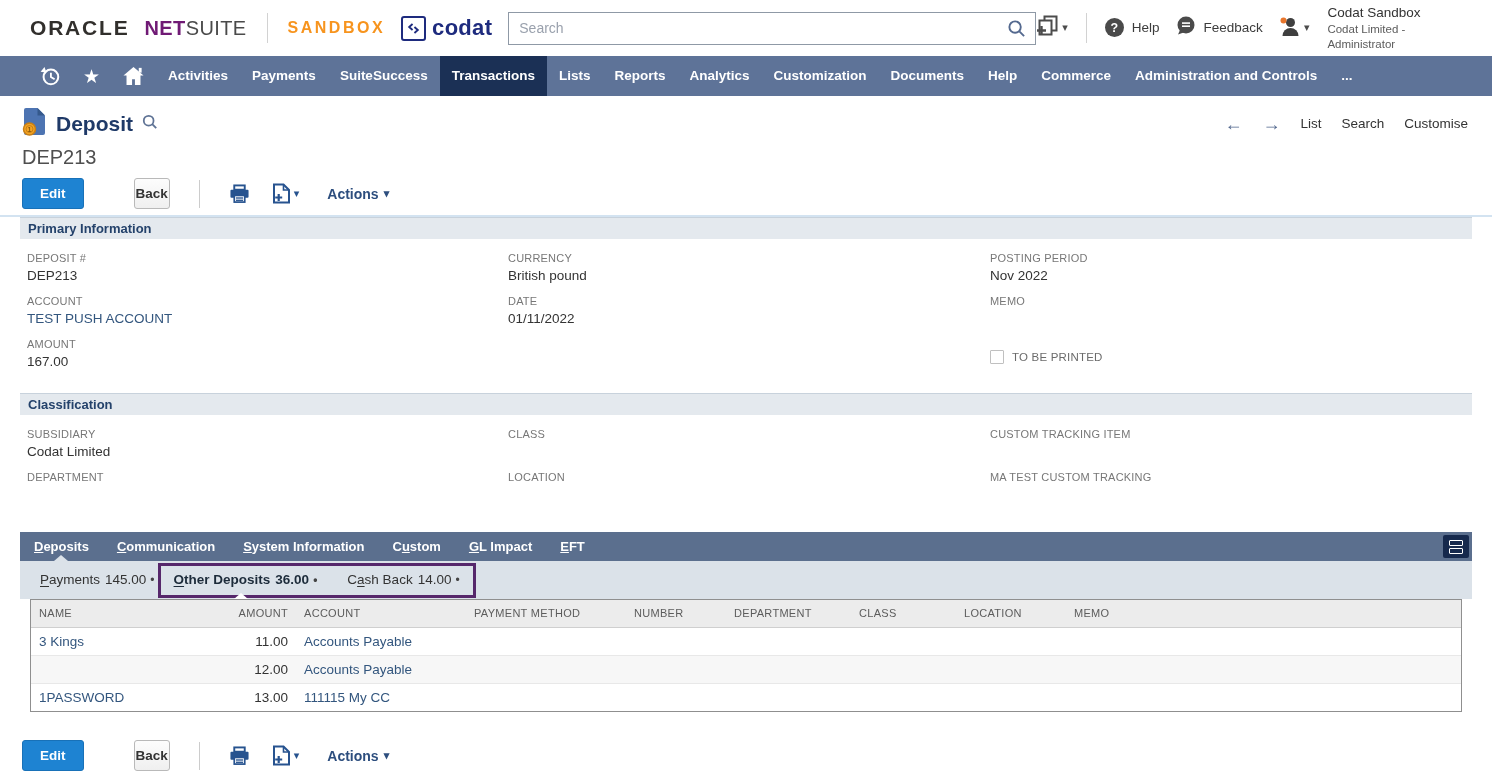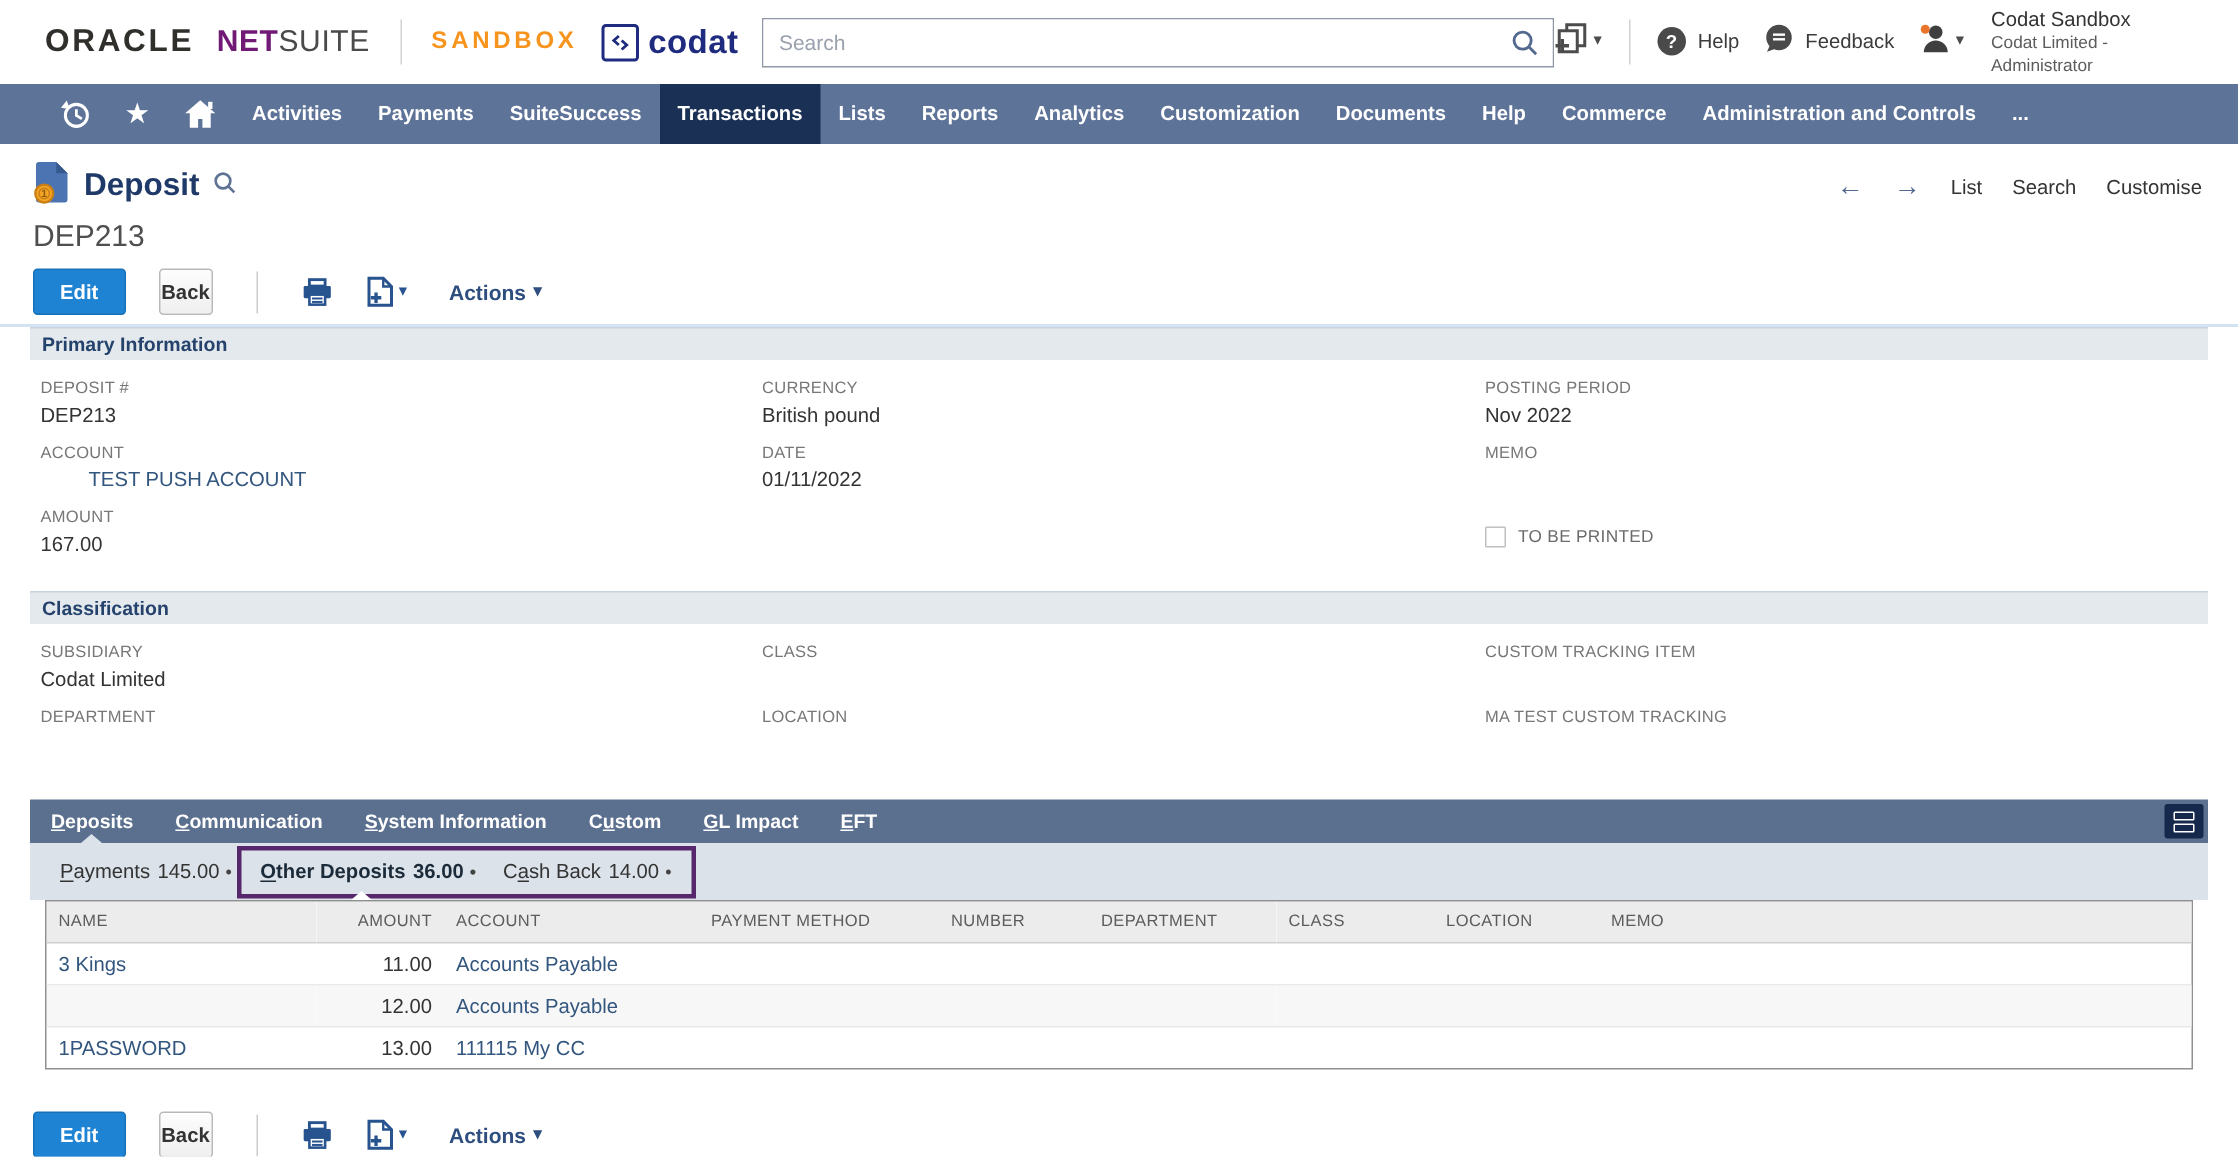--- a/index.html
+++ b/index.html
@@ -41,35 +41,35 @@
   .title-row{display:flex; align-items:center; padding:11px 24px 0 22px;}
   .page-title{font-size:21px; font-weight:700; color:#1f3a68; margin:0 9px;}
   .title-right{margin-left:auto; display:flex; align-items:center; gap:20px; font-size:13.5px; color:#333;}
   .nav-arrow{font-size:18px; font-weight:700; color:#54698f; cursor:pointer; line-height:1;}
   .title-link{cursor:pointer;}
   .record-id{margin:6px 0 0 22px; font-size:20px; color:#4f4f4f;}
 
   
   .btn-row{display:flex; align-items:center; gap:22px; margin:9px 0 0 22px; height:31px;}
   .btn-edit{background:#1e83d2; border:1px solid #1871b8; color:#fff; font-weight:700; font-size:13.5px; padding:7px 17px; border-radius:3px; cursor:pointer; font-family:inherit;}
-  .btn-back{background:linear-gradient(#fdfdfd,#efefef); border:1px solid #b9b9b9; color:#333; font-weight:700; font-size:13.5px; padding:7px 1px; border-radius:3px; cursor:pointer; font-family:inherit;}
+  .btn-back{background:linear-gradient(#fdfdfd,#efefef); border:1px solid #b9b9b9; color:#333; font-weight:700; font-size:13.5px; padding:7px 1px; border-radius:3px; cursor:pointer; font-family:inherit;margin-left:28px;}
   .vdiv{width:1px;height:28px;background:#ccc;margin:0 7px;}
   .icon-btn{display:flex;align-items:center;cursor:pointer;gap:3px;}
   .actions{display:flex;align-items:center;gap:5px;color:#2d4e7e;font-weight:700;font-size:14px;cursor:pointer;margin-left:6px;}
   .actions .caret{color:#2d4e7e;}
   .blue-rule{height:2px;background:#d3e3f1;margin-top:6px;}
 
   
   .section{margin:0 20px;}
   .sec-head{background:#e4e9ee;border-top:1px solid #c8d2dc;height:22px;line-height:22px;padding-left:8px;font-size:13px;font-weight:700;color:#24426b;}
   .fields{display:grid;grid-template-columns:481px 482px 1fr;padding:13px 0 12px 7px;}
   .field{height:43px;}
   .flabel{font-size:11px;color:#777;letter-spacing:.2px;}
   .fvalue{font-size:13.5px;color:#333;margin-top:4px;min-height:16px;}
-  .fvalue.link{color:#33567e;cursor:pointer;margin-left:32px;}
+  .fvalue.link{color:#33567e;cursor:pointer;}
   .checkrow{display:flex;align-items:center;gap:8px;margin-top:12px;}
   .checkbox{width:14px;height:14px;border:1px solid #c0c0c0;background:#fff;border-radius:1px;flex:none;cursor:pointer;}
   .checklabel{font-size:11.5px;color:#6b6b6b;letter-spacing:.2px;}
 
   
   .tabstrip{margin:12px 20px 0;background:#5b6f8e;height:29px;display:flex;align-items:stretch;}
   .tab{padding:0 14px;line-height:29px;color:#fff;font-size:13px;font-weight:600;position:relative;cursor:pointer;white-space:nowrap;}
   .tab.active{font-weight:700;}
   .tab.active::after{content:"";position:absolute;bottom:0;left:50%;transform:translateX(-50%);
     border-left:7px solid transparent;border-right:7px solid transparent;border-bottom:6px solid #dbe2e9;}
@@ -79,21 +79,21 @@
 
   
   .subtabs{margin:0 20px;background:#dbe2e9;height:38px;display:flex;align-items:center;padding-left:20px;}
   .subtab{position:relative;font-size:13.5px;color:#333;line-height:34px;cursor:pointer;white-space:nowrap;}
   .subtab u{text-underline-offset:2px;}
   .subtab .st-amt{margin-left:5px;}
   .st-bullet{font-size:12px;margin-left:4px;color:#444;}
   .subtab.active{font-weight:700;color:#1c2b3a;}
   .subtab.active::after{content:"";position:absolute;bottom:-2px;left:42%;
     border-left:7px solid transparent;border-right:7px solid transparent;border-bottom:6px solid #fff;}
-  .hl-box{border:3px solid #56276b;display:flex;align-items:center;gap:18px;padding:0 13px;margin-left:3px;height:35px;}
+  .hl-box{border:3px solid #56276b;display:flex;align-items:center;gap:30px;padding:0 13px;margin-left:3px;height:35px;}
   .subtab.first{margin-right:0;}
 
   
   .tablewrap{margin:0 30px;border:1px solid #8f8f8f;}
   table{width:100%;border-collapse:collapse;table-layout:fixed;}
   thead th{background:#ececec;height:27px;text-align:left;font-size:11px;color:#5c5c5c;font-weight:400;
     padding:0 8px;letter-spacing:.3px;border-bottom:1px solid #cfcfcf;white-space:nowrap;overflow:hidden;}
   th.num{text-align:right;}
   tbody td{height:28px;padding:0 8px;border-bottom:1px solid #e8e8e8;font-size:13.5px;color:#33567e;white-space:nowrap;overflow:hidden;}
   tbody tr:last-child td{border-bottom:none;}

